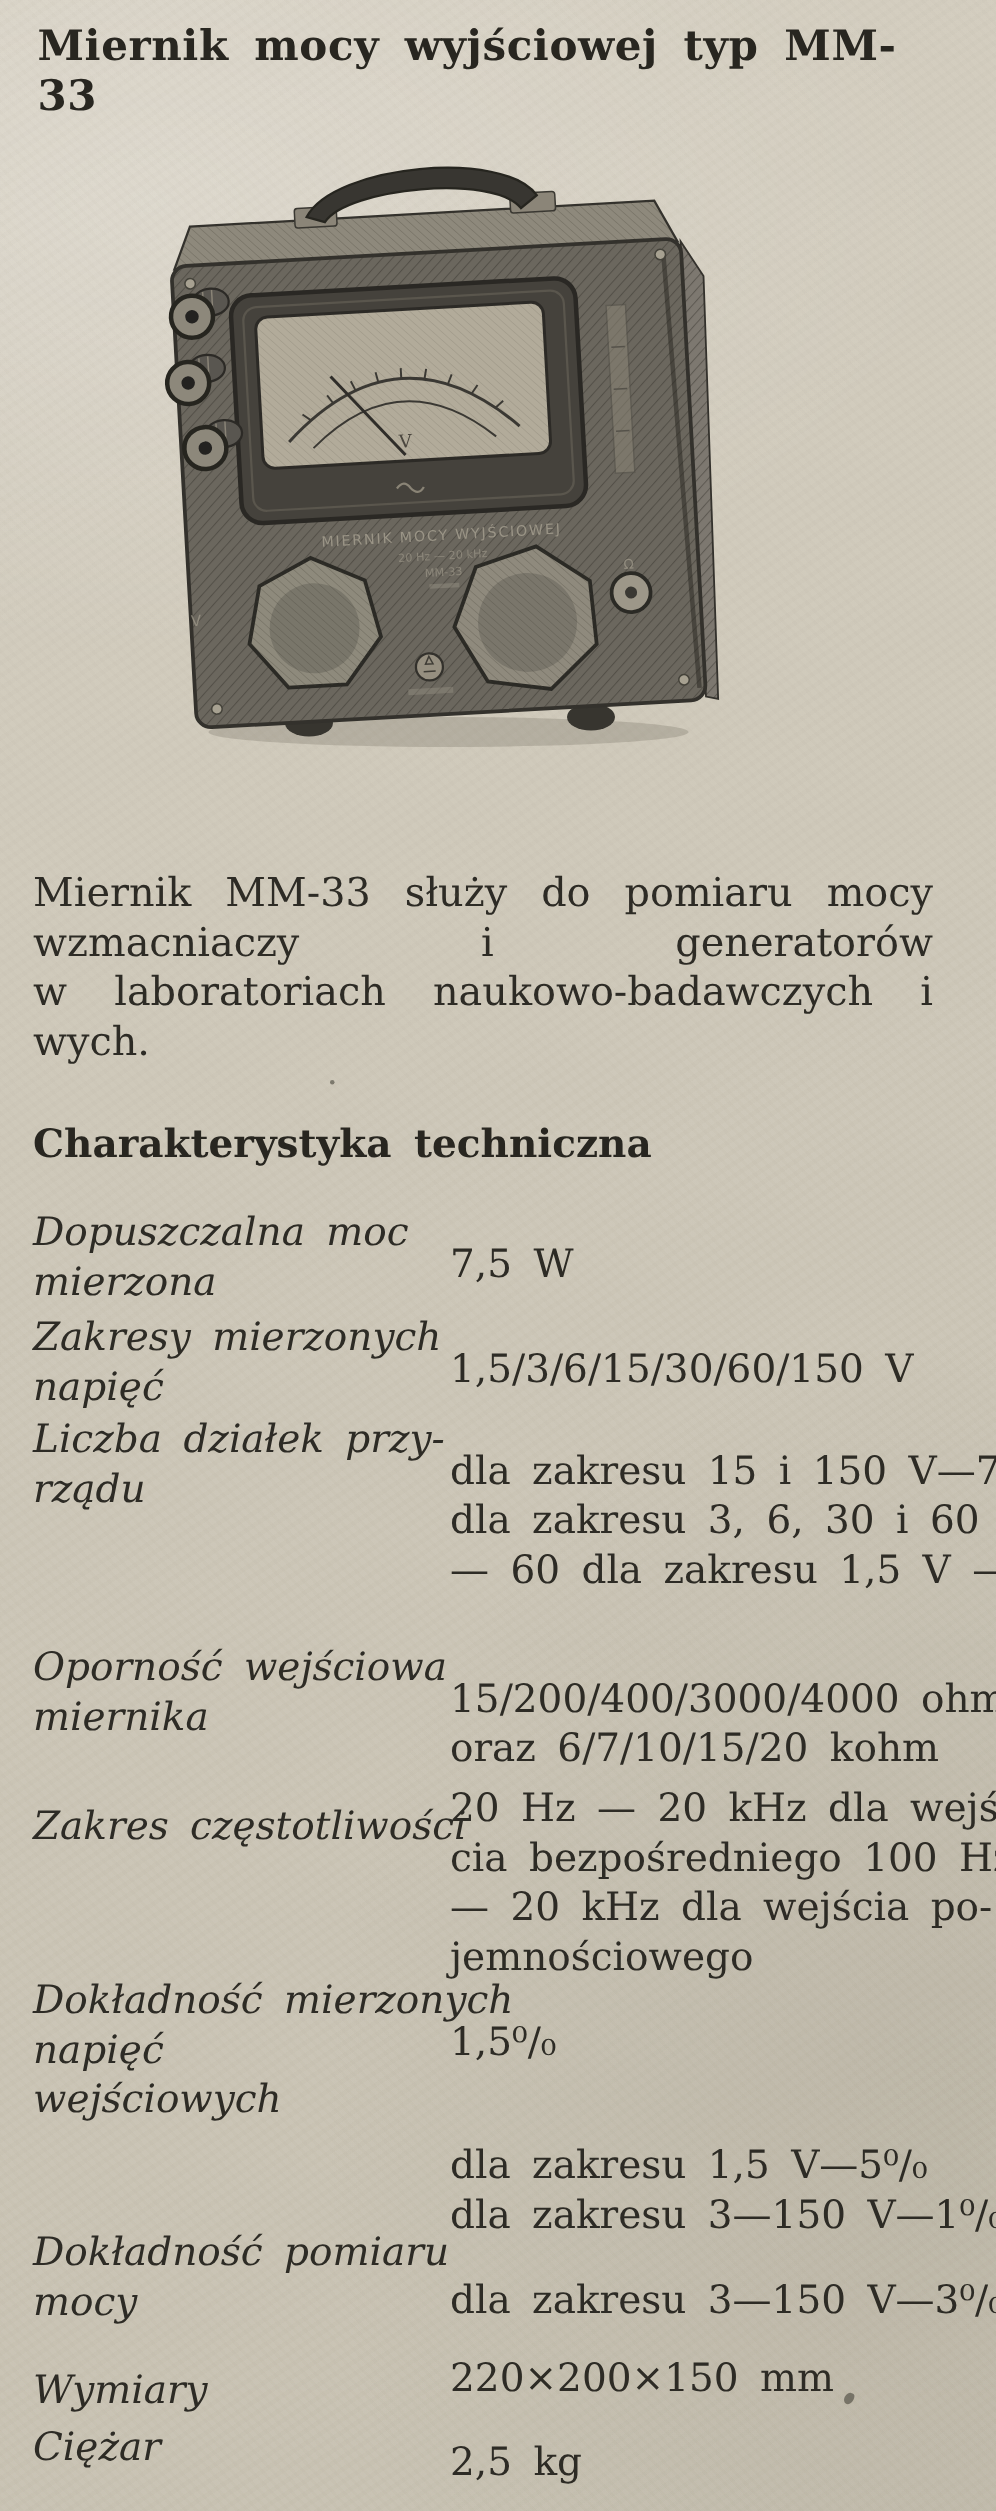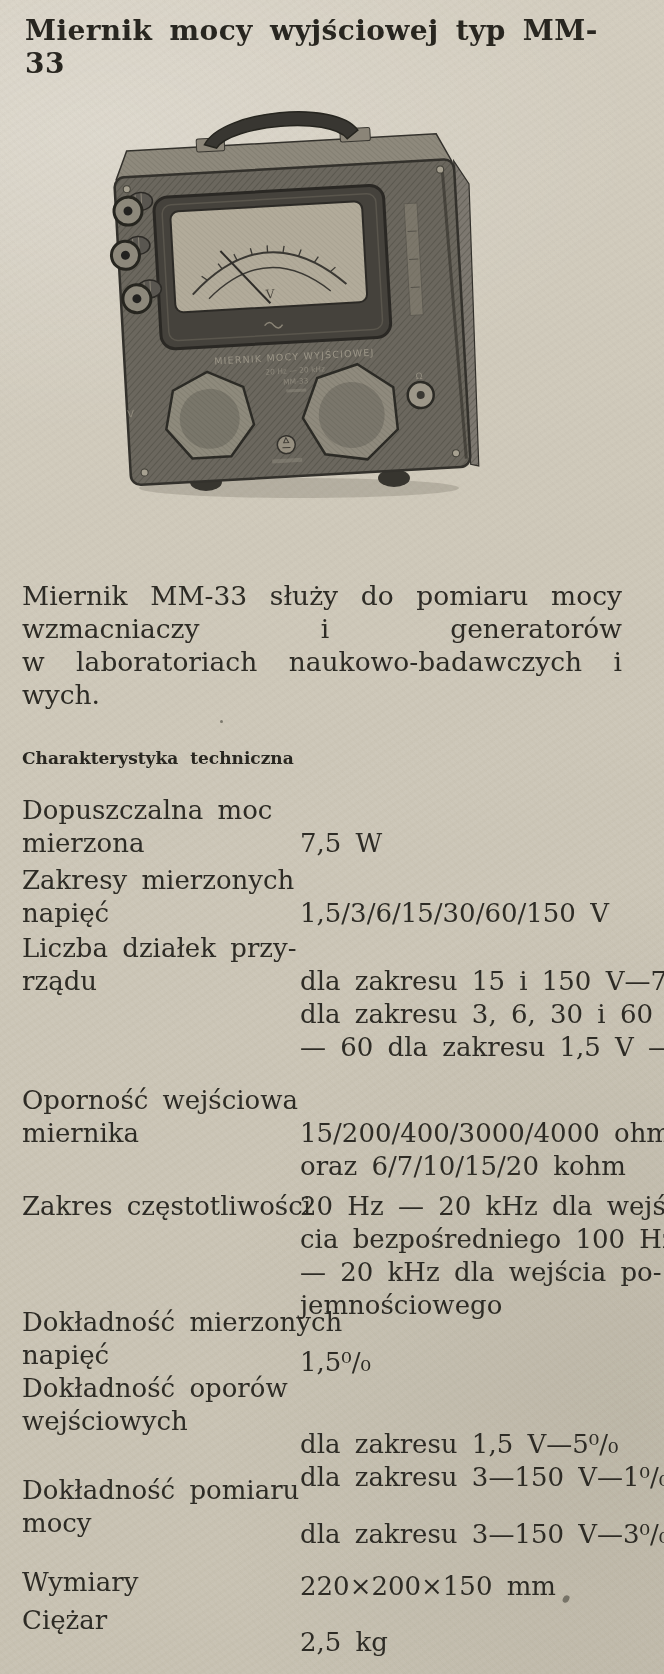--- a/index.html
+++ b/index.html
@@ -28,24 +28,24 @@
     position:absolute;left:25px;top:14px;width:610px;
     font-size:28px;font-weight:bold;letter-spacing:.4px;word-spacing:7px;
     color:#282620;
   }
   .photo{position:absolute;left:94px;top:84px;width:396px;height:414px;}
   .intro{position:absolute;left:22px;top:579px;width:600px;font-size:26.5px;}
   .intro .iline{line-height:33px;height:33px;overflow:hidden;word-spacing:6px;text-align:justify;}
   .intro .iline.just::after{content:"";display:inline-block;width:100%;}
   .specs-heading{
     position:absolute;left:22px;top:748px;
-    font-size:17px;font-weight:bold;word-spacing:6px;color:#282620;
+    font-size:26px;font-weight:bold;word-spacing:6px;color:#282620;
   }
   .spec-row{position:absolute;left:22px;width:620px;font-size:26px;}
-  .spec-label{position:absolute;left:0;top:0;width:270px;word-spacing:6px;}
+  .spec-label{position:absolute;left:0;top:12px;width:270px;word-spacing:6px;font-style:italic;}
   .spec-value{position:absolute;left:278px;width:342px;word-spacing:6px;}
   .sline{line-height:33px;white-space:nowrap;}
   .speck{position:absolute;border-radius:50%;background:#3a382f;opacity:.55;}
 </style>
 </head>
 <body>
 
 <div class="page">
   <div class="grain"></div>
 
@@ -243,21 +243,20 @@
       <div class="sline">Dokładność mierzonych</div>
       <div class="sline">napięć</div>
     </div>
     <div class="spec-value" style="top:40px">
       <div class="sline">1,5⁰/₀</div>
     </div>
   </div>
 
   <div class="spec-row" style="top:1372px">
     <div class="spec-label">
-      <div class="sline">Dokładność oporów</div>
       <div class="sline">wejściowych</div>
     </div>
     <div class="spec-value" style="top:56px">
       <div class="sline">dla zakresu 1,5 V—5⁰/₀</div>
       <div class="sline">dla zakresu 3—150 V—1⁰/₀</div>
     </div>
   </div>
 
   <div class="spec-row" style="top:1474px">
     <div class="spec-label">

